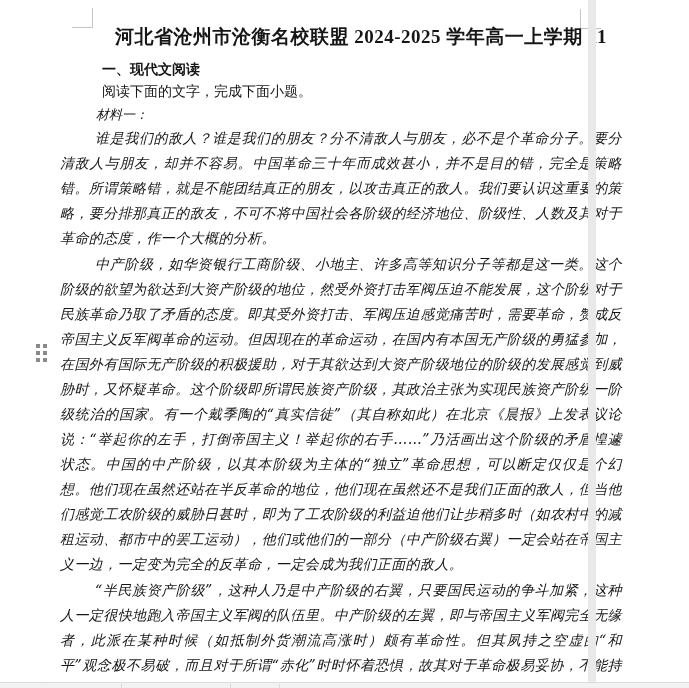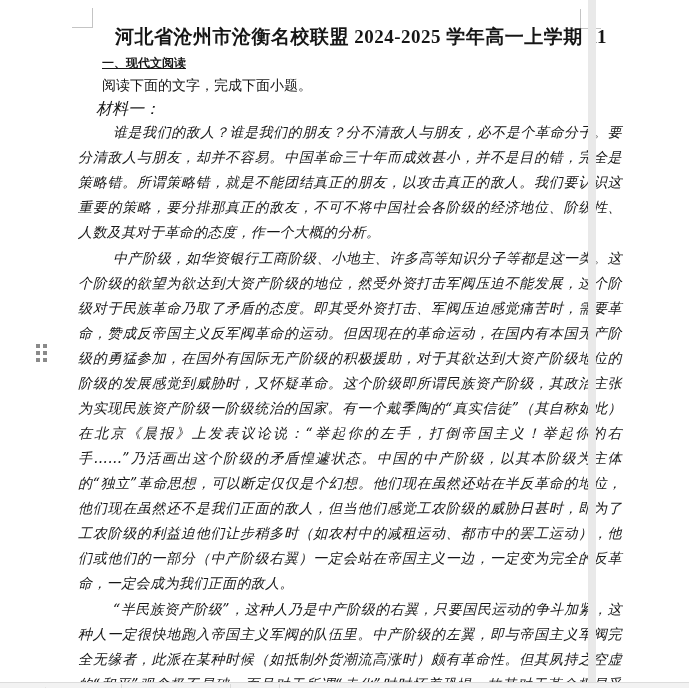--- a/index.html
+++ b/index.html
@@ -41,50 +41,48 @@
   }
   .doc-title {
     font-family: "Liberation Serif", "DejaVu Serif", serif;
     font-weight: bold;
     font-size: 19px;
     line-height: 30px;
     letter-spacing: 0.5px;
   }
   .doc-title .indent { margin-left: 55px; }
   .section-heading {
-    margin-top: 1px;
+    margin-top: 7px;
     padding-left: 42px;
     font-family: "Liberation Sans", "DejaVu Sans", sans-serif;
     font-weight: bold;
-    font-size: 12px;
+    font-size: 14px;
     line-height: 21px;
-    text-decoration: underline;
   }
   .instruction {
     font-family: "Liberation Serif", "DejaVu Serif", serif;
     font-size: 14px;
     line-height: 23px;
     text-indent: 42px;
   }
   .material-label {
     font-family: "DejaVu Serif", "Liberation Serif", serif;
     font-style: italic;
-    font-size: 16px;
+    font-size: 13px;
     line-height: 23px;
     text-indent: 36px;
   }
   .body-para {
     font-family: "DejaVu Serif", "Liberation Serif", serif;
     font-style: italic;
     font-size: 14px;
     line-height: 25px;
     text-indent: 2.5em;
     text-align: justify;
     letter-spacing: 0.4px;
-    margin-left: 18px;
   }
   .body-para + .body-para { margin-top: 1px; }
 
   
   .status-bar {
     position: absolute; left: 0; top: 682px;
     width: 689px; height: 22px;
     background: #f2f2f2;
     border-top: 1px solid #dcdcdc;
     display: flex; align-items: center;

